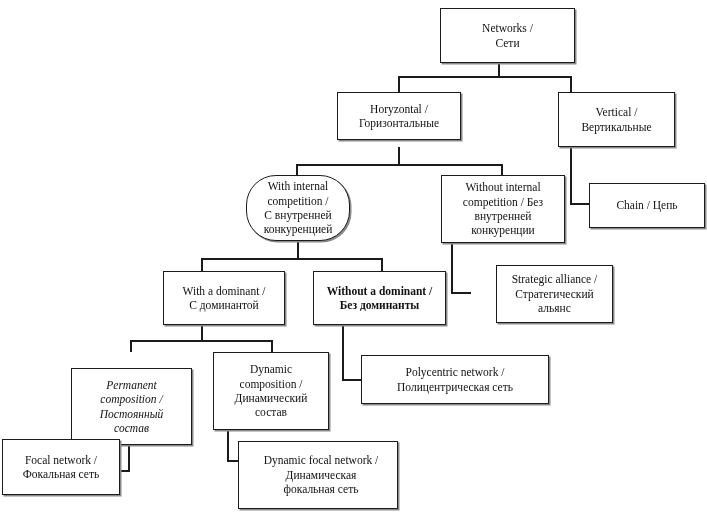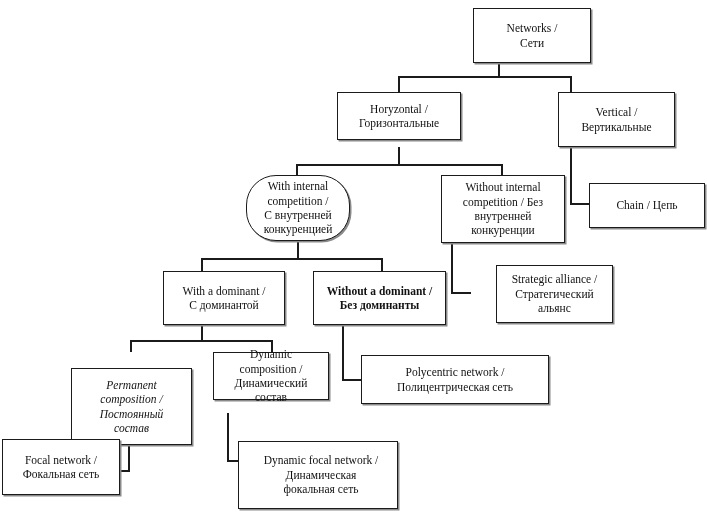--- a/index.html
+++ b/index.html
@@ -38,21 +38,21 @@
     z-index:1;
   }
   .edge.v{width:2px;}
   .edge.h{height:2px;}
 </style>
 </head>
 <body>
 
 <div id="diagram">
 
-  <div class="node" style="left:440px;top:8px;width:118px;height:55px;margin-left:33px;">
+  <div class="node" style="left:440px;top:8px;width:135px;height:55px;">
     <span>Networks /
 Сети</span>
   </div>
 
   <div class="edge v" style="left:498px;top:63px;height:14px;"></div>
   <div class="edge h" style="left:398px;top:76px;width:174px;"></div>
   <div class="edge v" style="left:398px;top:76px;height:16px;"></div>
   <div class="edge v" style="left:570px;top:76px;height:16px;"></div>
 
   <div class="node" style="left:337px;top:92px;width:124px;height:48px;">
@@ -123,21 +123,21 @@
   <div class="edge v" style="left:342px;top:325px;height:56px;"></div>
   <div class="edge h" style="left:342px;top:379px;width:20px;"></div>
 
   <div class="node" style="left:71px;top:368px;width:121px;height:77px;font-style:italic;">
     <span>Permanent
 composition /
 Постоянный
 состав</span>
   </div>
 
-  <div class="node" style="left:213px;top:352px;width:116px;height:48px;text-align:center;">
+  <div class="node" style="left:213px;top:352px;width:116px;height:78px;text-align:center;">
     <span>Dynamic
 composition /
 Динамический
 состав</span>
   </div>
 
   <div class="node" style="left:361px;top:355px;width:188px;height:49px;">
     <span>Polycentric network /
 Полицентрическая сеть</span>
   </div>

